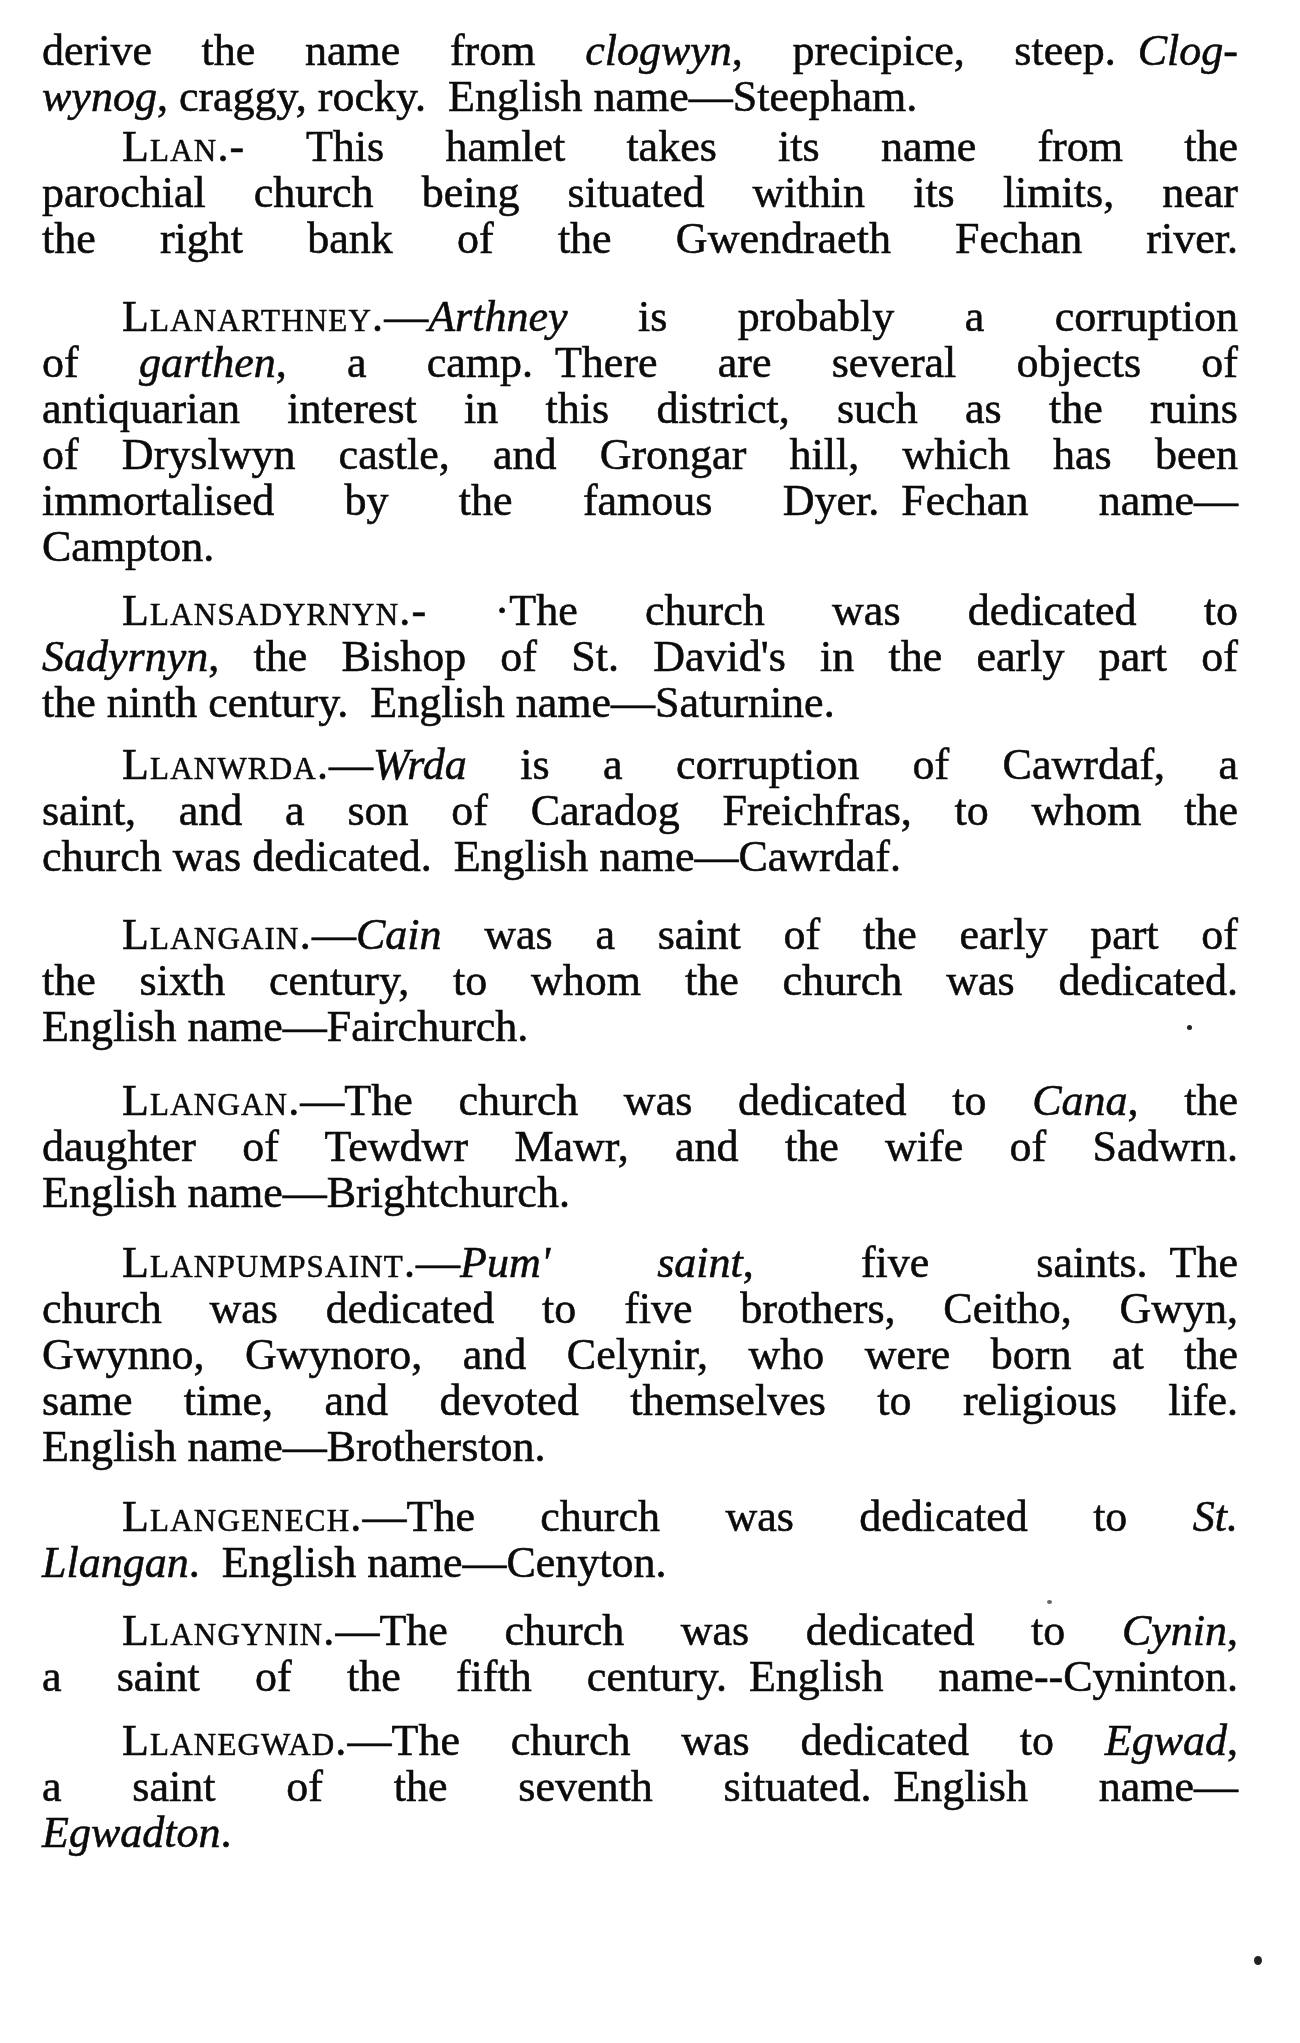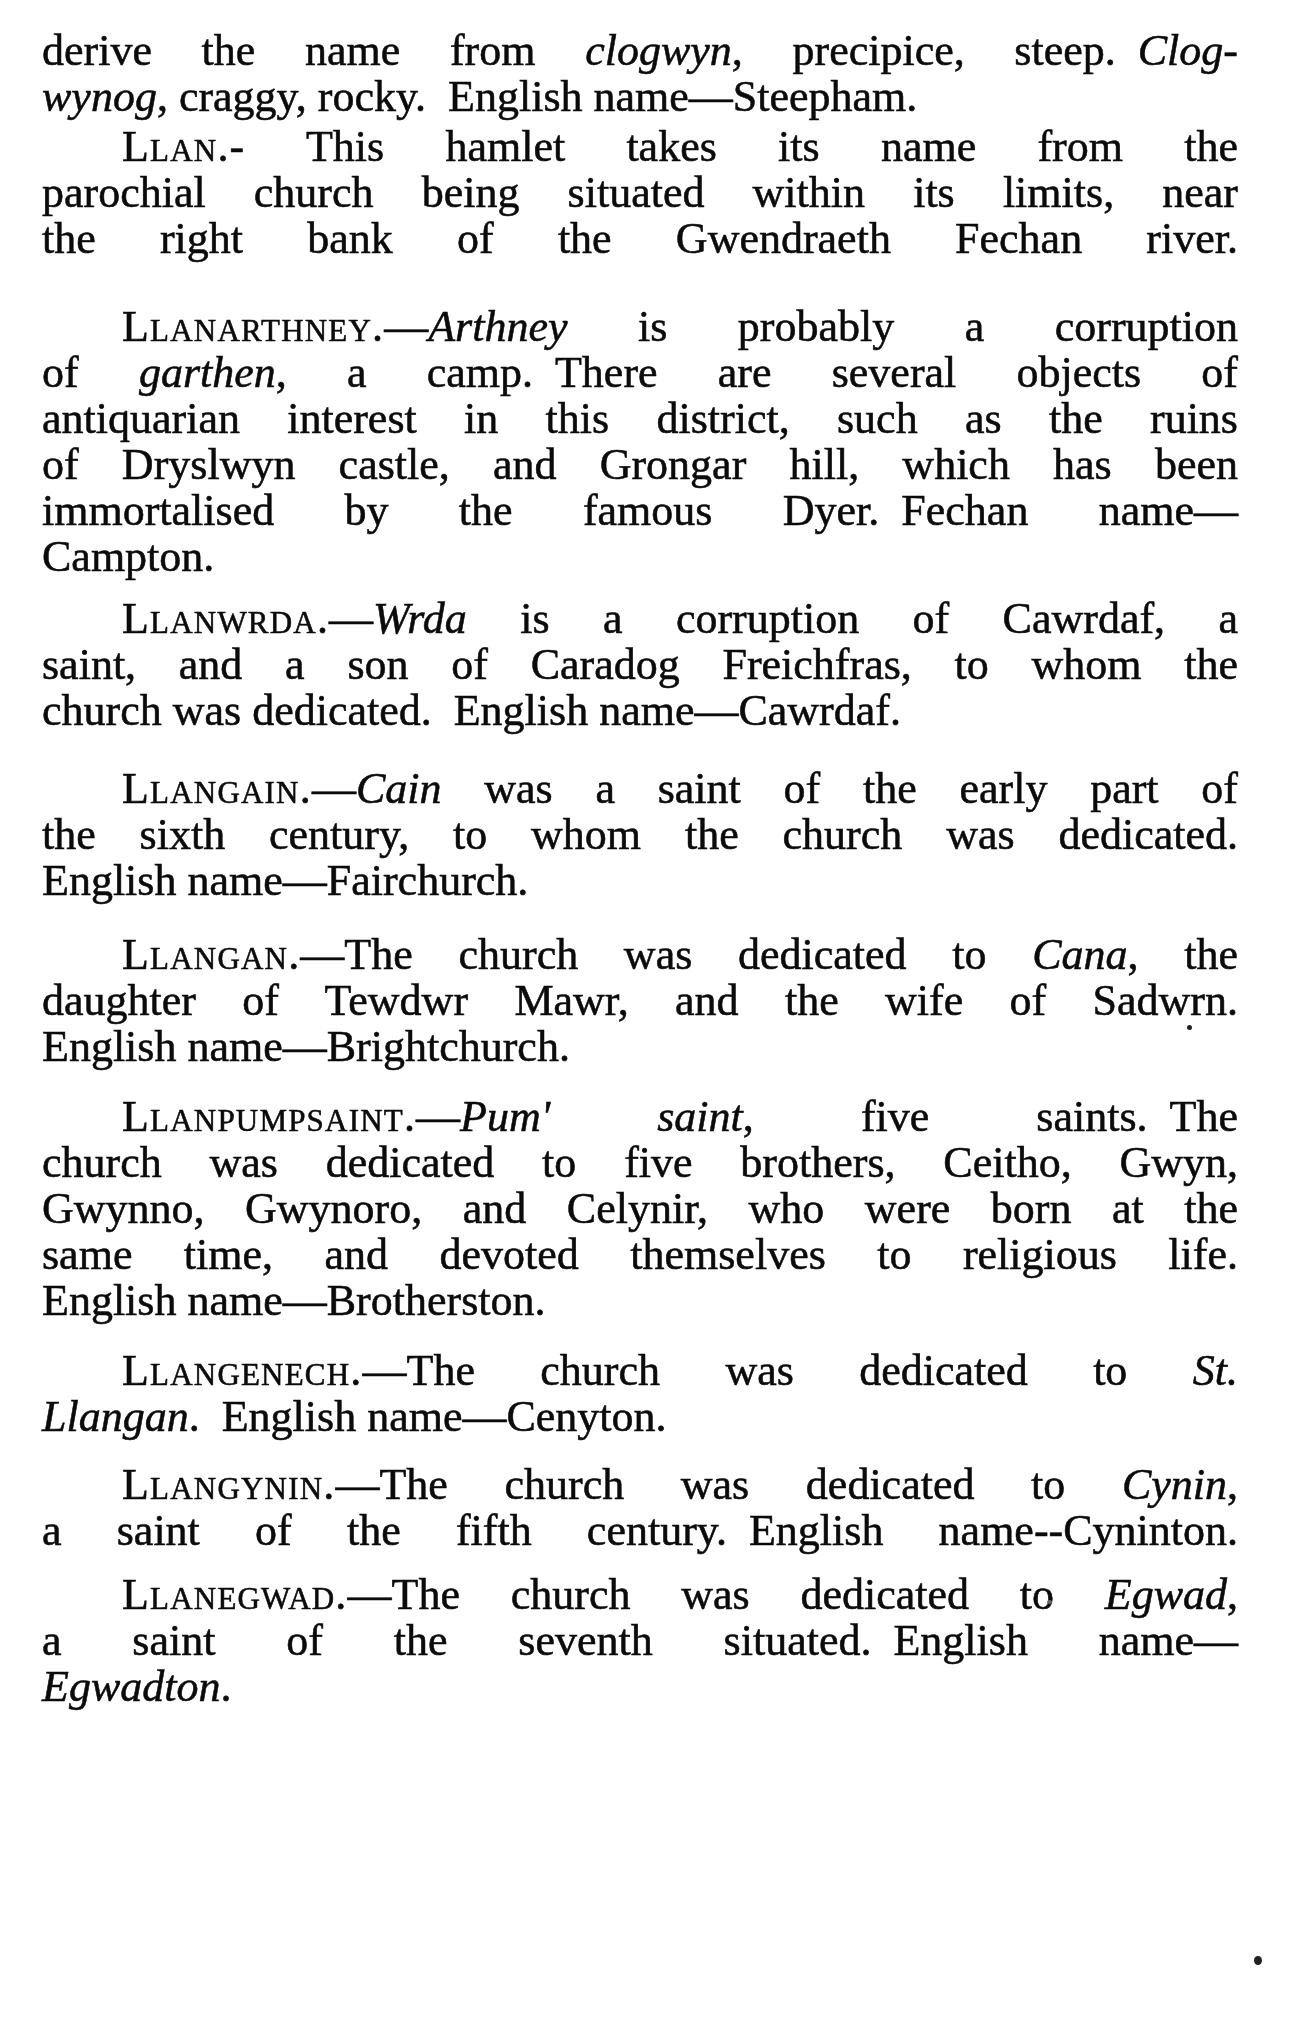--- a/index.html
+++ b/index.html
@@ -21,21 +21,21 @@
     text-align:justify;
     text-align-last:left;
   }
   .ln.j { text-align-last:justify; }
   .ln.ind { padding-left:80px; }
   .it { font-style:italic; }
   .sc { font-variant:small-caps; letter-spacing:1.2px; }
   
   .g4{margin-top:4px}.g16{margin-top:16px}.g18{margin-top:18px}.g20{margin-top:20px}
   .g22{margin-top:22px}.g24{margin-top:24px}.g28{margin-top:28px}.g32{margin-top:32px}
-  .g42{margin-top:42px}
+  .g42{margin-top:32px}
   .speck { position:absolute; background:#222; border-radius:50%; }
 </style>
 </head>
 <body>
 
 <div class="page">
 
   <div class="para">
     <div class="ln j"><span>derive the name from </span><span class="it">clogwyn</span><span>, precipice, steep. </span><span class="it">Clog-</span></div>
     <div class="ln"><span class="it">wynog</span><span>, craggy, rocky. English name—Steepham.</span></div>
@@ -50,20 +50,25 @@
   <div class="para g42">
     <div class="ln ind j"><span class="sc">Llanarthney.</span><span>—</span><span class="it">Arthney</span><span> is probably a corruption</span></div>
     <div class="ln j"><span>of </span><span class="it">garthen</span><span>, a camp. There are several objects of</span></div>
     <div class="ln j"><span>antiquarian interest in this district, such as the ruins</span></div>
     <div class="ln j"><span>of Dryslwyn castle, and Grongar hill, which has been</span></div>
     <div class="ln j"><span>immortalised by the famous Dyer. Fechan name—</span></div>
     <div class="ln"><span>Campton.</span></div>
   </div>
 
 
+  <div class="para g18">
+    <div class="ln ind j"><span class="sc">Llansadyrnyn.-</span><span> ·The church was dedicated to</span></div>
+    <div class="ln j"><span class="it">Sadyrnyn</span><span>, the Bishop of St. David's in the early part of</span></div>
+    <div class="ln"><span>the ninth century. English name—Saturnine.</span></div>
+  </div>
 
   <div class="para g16">
     <div class="ln ind j"><span class="sc">Llanwrda.</span><span>—</span><span class="it">Wrda</span><span> is a corruption of Cawrdaf, a</span></div>
     <div class="ln j"><span>saint, and a son of Caradog Freichfras, to whom the</span></div>
     <div class="ln"><span>church was dedicated. English name—Cawrdaf.</span></div>
   </div>
 
   <div class="para g32">
     <div class="ln ind j"><span class="sc">Llangain.</span><span>—</span><span class="it">Cain</span><span> was a saint of the early part of</span></div>
     <div class="ln j"><span>the sixth century, to whom the church was dedicated.</span></div>

